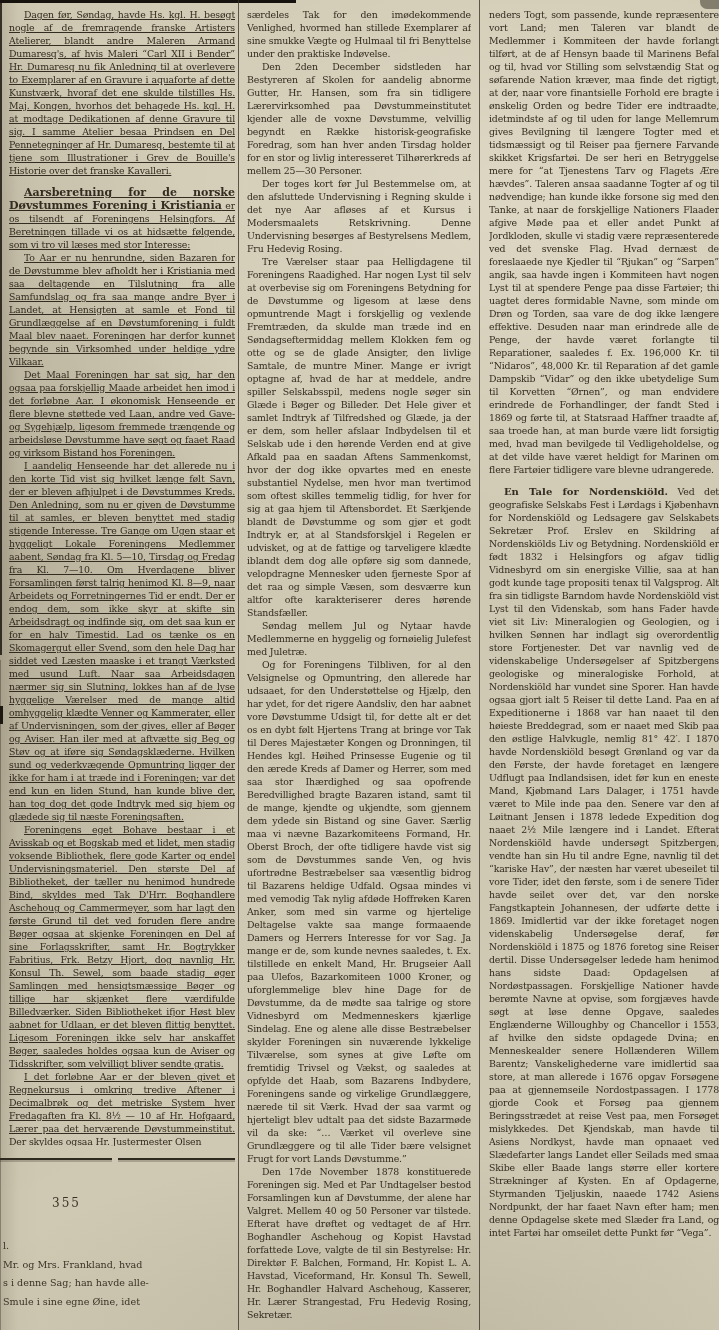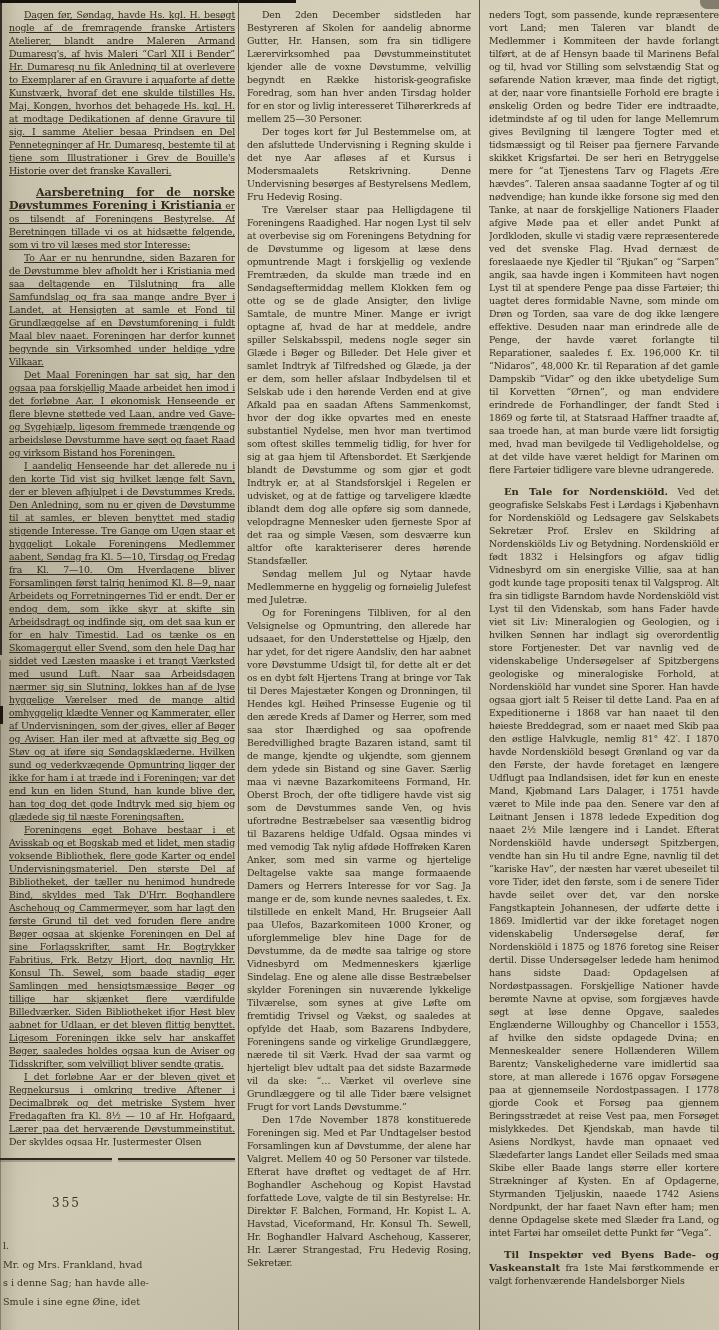--- a/index.html
+++ b/index.html
@@ -15,21 +15,21 @@
     font-family:"DejaVu Serif", serif;
   }
   .col{
     position:absolute;top:8px;
     font-size:9.4px;line-height:13px;letter-spacing:-0.15px;
     text-align:justify;overflow:hidden;
   }
   .col p{margin:0;text-indent:15px;}
   .col p.noindent{text-indent:0;}
   .col p.headpara{margin-top:9px;}
-  .lead{font-weight:bold;font-size:11px;letter-spacing:0;margin-left:12px;}
+  .lead{font-weight:bold;font-size:11px;letter-spacing:0;}
   .lead-small{font-weight:bold;font-size:10px;letter-spacing:0;}
   #col1{left:9px;width:226px;height:1138px;text-decoration:underline;}
   #col2{left:247px;width:224px;height:1314px;}
   #col3{left:489px;width:230px;height:1314px;}
   .vrule{position:absolute;top:0;width:1px;height:1330px;background:rgba(58,50,36,0.78);}
   #vrule1{left:238px;}
   #vrule2{left:479px;}
   .hrule{position:absolute;height:2px;background:#2e2a1f;box-shadow:0 2px 0 rgba(46,42,31,0.25);}
   #hrule-a{left:0;top:1158px;width:112px;}
   #hrule-b{left:118px;top:1158px;width:117px;}
@@ -55,21 +55,21 @@
   <div class="artifact" id="edge-left"></div>
   <div class="artifact" id="edge-left-low"></div>
   <div class="artifact" id="edge-blot"></div>
   <div class="artifact" id="corner-smudge"></div>
 
   <div class="vrule" id="vrule1"></div>
   <div class="vrule" id="vrule2"></div>
 
   <div class="col" id="col1">
     <p><span>Dagen før, Søndag, havde Hs. kgl. H. besøgt nogle af de fremragende franske Artisters Atelierer, blandt andre Maleren Armand Dumaresq's, af hvis Maleri “Carl XII i Bender” Hr. Dumaresq nu fik Anledning til at overlevere to Exemplarer af en Gravure i aquaforte af dette Kunstværk, hvoraf det ene skulde tilstilles Hs. Maj. Kongen, hvorhos det behagede Hs. kgl. H. at modtage Dedikationen af denne Gravure til sig. I samme Atelier besaa Prindsen en Del Pennetegninger af Hr. Dumaresq, bestemte til at tjene som Illustrationer i Grev de Bouille's Historie over det franske Kavalleri.</span></p>
-    <p class="headpara"><b class="lead">Aarsberetning for de norske Døvstummes Forening i Kristiania</b><span> er os tilsendt af Foreningens Bestyrelse. Af Beretningen tillade vi os at hidsætte følgende, som vi tro vil læses med stor Interesse:</span></p>
+    <p class="headpara"><b class="lead">Aarsberetning for de norske Døvstummes Forening i Kristiania</b><span> er os tilsendt af Foreningens Helsingfors. Af Beretningen tillade vi os at hidsætte følgende, som vi tro vil læses med stor Interesse:</span></p>
     <p><span>To Aar er nu henrundne, siden Bazaren for de Døvstumme blev afholdt her i Kristiania med saa deltagende en Tilslutning fra alle Samfundslag og fra saa mange andre Byer i Landet, at Hensigten at samle et Fond til Grundlæggelse af en Døvstumforening i fuldt Maal blev naaet. Foreningen har derfor kunnet begynde sin Virksomhed under heldige ydre Vilkaar.</span></p>
     <p><span>Det Maal Foreningen har sat sig, har den ogsaa paa forskjellig Maade arbeidet hen imod i det forløbne Aar. I økonomisk Henseende er flere blevne støttede ved Laan, andre ved Gave- og Sygehjælp, ligesom fremmede trængende og arbeidsløse Døvstumme have søgt og faaet Raad og virksom Bistand hos Foreningen.</span></p>
     <p><span>I aandelig Henseende har det allerede nu i den korte Tid vist sig hvilket længe følt Savn, der er bleven afhjulpet i de Døvstummes Kreds. Den Anledning, som nu er given de Døvstumme til at samles, er bleven benyttet med stadig stigende Interesse. Tre Gange om Ugen staar et hyggeligt Lokale Foreningens Medlemmer aabent, Søndag fra Kl. 5—10, Tirsdag og Fredag fra Kl. 7—10. Om Hverdagene bliver Forsamlingen først talrig henimod Kl. 8—9, naar Arbeidets og Forretningernes Tid er endt. Der er endog dem, som ikke skyr at skifte sin Arbeidsdragt og indfinde sig, om det saa kun er for en halv Timestid. Lad os tænke os en Skomagergut eller Svend, som den hele Dag har siddet ved Læsten maaske i et trangt Værksted med usund Luft. Naar saa Arbeidsdagen nærmer sig sin Slutning, lokkes han af de lyse hyggelige Værelser med de mange altid omhyggelig klædte Venner og Kammerater, eller af Undervisningen, som der gives, eller af Bøger og Aviser. Han iler med at aftvætte sig Beg og Støv og at iføre sig Søndagsklæderne. Hvilken sund og vederkvægende Opmuntring ligger der ikke for ham i at træde ind i Foreningen; var det end kun en liden Stund, han kunde blive der, han tog dog det gode Indtryk med sig hjem og glædede sig til næste Foreningsaften.</span></p>
     <p><span>Foreningens eget Bohave bestaar i et Avisskab og et Bogskab med et lidet, men stadig voksende Bibliothek, flere gode Karter og endel Undervisningsmateriel. Den største Del af Bibliotheket, der tæller nu henimod hundrede Bind, skyldes med Tak D'Hrr. Boghandlere Aschehoug og Cammermeyer, som har lagt den første Grund til det ved foruden flere andre Bøger ogsaa at skjenke Foreningen en Del af sine Forlagsskrifter, samt Hr. Bogtrykker Fabritius, Frk. Betzy Hjort, dog navnlig Hr. Konsul Th. Sewel, som baade stadig øger Samlingen med hensigtsmæssige Bøger og tillige har skjænket flere værdifulde Billedværker. Siden Bibliotheket ifjor Høst blev aabnet for Udlaan, er det bleven flittig benyttet. Ligesom Foreningen ikke selv har anskaffet Bøger, saaledes holdes ogsaa kun de Aviser og Tidsskrifter, som velvilligt bliver sendte gratis.</span></p>
     <p><span>I det forløbne Aar er der bleven givet et Regnekursus i omkring tredive Aftener i Decimalbrøk og det metriske System hver Fredagaften fra Kl. 8½ — 10 af Hr. Hofgaard, Lærer paa det herværende Døvstummeinstitut. Der skyldes ogsaa Hr. Justermester Olsen</span></p>
   </div>
 
   <div class="hrule" id="hrule-a"></div>
   <div class="hrule" id="hrule-b"></div>
 
@@ -77,28 +77,28 @@
 
   <div id="feuilleton">
     <div>l.</div>
     <div>Mr. og Mrs. Frankland, hvad</div>
     <div>s i denne Sag; han havde alle-</div>
     <div>Smule i sine egne Øine, idet</div>
 
   </div>
 
   <div class="col" id="col2">
+    <p class="noindent"><span>særdeles Tak for den imødekommende Venlighed, hvormed han stillede Exemplarer af sine smukke Vægte og Hulmaal til fri Benyttelse under den praktiske Indøvelse.</span></p>
     <p><span>Den 2den December sidstleden har Bestyreren af Skolen for aandelig abnorme Gutter, Hr. Hansen, som fra sin tidligere Lærervirksomhed paa Døvstummeinstitutet kjender alle de voxne Døvstumme, velvillig begyndt en Række historisk-geografiske Foredrag, som han hver anden Tirsdag holder for en stor og livlig interesseret Tilhørerkreds af mellem 25—30 Personer.</span></p>
     <p><span>Der toges kort før Jul Bestemmelse om, at den afsluttede Undervisning i Regning skulde i det nye Aar afløses af et Kursus i Modersmaalets Retskrivning. Denne Undervisning besørges af Bestyrelsens Medlem, Fru Hedevig Rosing.</span></p>
     <p><span>Tre Værelser staar paa Helligdagene til Foreningens Raadighed. Har nogen Lyst til selv at overbevise sig om Foreningens Betydning for de Døvstumme og ligesom at læse dens opmuntrende Magt i forskjellig og vexlende Fremtræden, da skulde man træde ind en Søndagseftermiddag mellem Klokken fem og otte og se de glade Ansigter, den livlige Samtale, de muntre Miner. Mange er ivrigt optagne af, hvad de har at meddele, andre spiller Selskabsspil, medens nogle søger sin Glæde i Bøger og Billeder. Det Hele giver et samlet Indtryk af Tilfredshed og Glæde, ja der er dem, som heller afslaar Indbydelsen til et Selskab ude i den hørende Verden end at give Afkald paa en saadan Aftens Sammenkomst, hvor der dog ikke opvartes med en eneste substantiel Nydelse, men hvor man tvertimod som oftest skilles temmelig tidlig, for hver for sig at gaa hjem til Aftensbordet. Et Særkjende blandt de Døvstumme og som gjør et godt Indtryk er, at al Standsforskjel i Regelen er udvisket, og at de fattige og tarveligere klædte iblandt dem dog alle opføre sig som dannede, velopdragne Mennesker uden fjerneste Spor af det raa og simple Væsen, som desværre kun altfor ofte karakteriserer deres hørende Standsfæller.</span></p>
     <p><span>Søndag mellem Jul og Nytaar havde Medlemmerne en hyggelig og fornøielig Julefest med Juletræ.</span></p>
     <p><span>Og for Foreningens Tilbliven, for al den Velsignelse og Opmuntring, den allerede har udsaaet, for den Understøttelse og Hjælp, den har ydet, for det rigere Aandsliv, den har aabnet vore Døvstumme Udsigt til, for dette alt er det os en dybt følt Hjertens Trang at bringe vor Tak til Deres Majestæter Kongen og Dronningen, til Hendes kgl. Høihed Prinsesse Eugenie og til den ærede Kreds af Damer og Herrer, som med saa stor Ihærdighed og saa opofrende Beredvillighed bragte Bazaren istand, samt til de mange, kjendte og ukjendte, som gjennem dem ydede sin Bistand og sine Gaver. Særlig maa vi nævne Bazarkomiteens Formand, Hr. Oberst Broch, der ofte tidligere havde vist sig som de Døvstummes sande Ven, og hvis ufortrødne Bestræbelser saa væsentlig bidrog til Bazarens heldige Udfald. Ogsaa mindes vi med vemodig Tak nylig afdøde Hoffrøken Karen Anker, som med sin varme og hjertelige Deltagelse vakte saa mange formaaende Damers og Herrers Interesse for vor Sag. Ja mange er de, som kunde nevnes saaledes, t. Ex. tilstillede en enkelt Mand, Hr. Brugseier Aall paa Ulefos, Bazarkomiteen 1000 Kroner, og uforglemmelige blev hine Dage for de Døvstumme, da de mødte saa talrige og store Vidnesbyrd om Medmenneskers kjærlige Sindelag. Ene og alene alle disse Bestræbelser skylder Foreningen sin nuværende lykkelige Tilværelse, som synes at give Løfte om fremtidig Trivsel og Vækst, og saaledes at opfylde det Haab, som Bazarens Indbydere, Foreningens sande og virkelige Grundlæggere, nærede til sit Værk. Hvad der saa varmt og hjerteligt blev udtalt paa det sidste Bazarmøde vil da ske: “… Værket vil overleve sine Grundlæggere og til alle Tider bære velsignet Frugt for vort Lands Døvstumme.”</span></p>
     <p><span>Den 17de November 1878 konstituerede Foreningen sig. Med et Par Undtagelser bestod Forsamlingen kun af Døvstumme, der alene har Valgret. Mellem 40 og 50 Personer var tilstede. Efterat have drøftet og vedtaget de af Hrr. Boghandler Aschehoug og Kopist Havstad forfattede Love, valgte de til sin Bestyrelse: Hr. Direktør F. Balchen, Formand, Hr. Kopist L. A. Havstad, Viceformand, Hr. Konsul Th. Sewell, Hr. Boghandler Halvard Aschehoug, Kasserer, Hr. Lærer Strangestad, Fru Hedevig Rosing, Sekretær.</span></p>
     <p></p>
   </div>
 
   <div class="col" id="col3">
     <p class="noindent"><span>neders Togt, som passende, kunde repræsentere vort Land; men Taleren var blandt de Medlemmer i Kommiteen der havde forlangt tilført, at de af Hensyn baade til Marinens Befal og til, hvad vor Stilling som selvstændig Stat og søfarende Nation kræver, maa finde det rigtigt, at der, naar vore finantsielle Forhold ere bragte i ønskelig Orden og bedre Tider ere indtraadte, idetmindste af og til uden for lange Mellemrum gives Bevilgning til længere Togter med et tidsmæssigt og til Reiser paa fjernere Farvande skikket Krigsfartøi. De ser heri en Betryggelse mere for “at Tjenestens Tarv og Flagets Ære hævdes”. Taleren ansaa saadanne Togter af og til nødvendige; han kunde ikke forsone sig med den Tanke, at naar de forskjellige Nationers Flaader afgive Møde paa et eller andet Punkt af Jordkloden, skulle vi stadig være repræsenterede ved det svenske Flag. Hvad dernæst de foreslaaede nye Kjedler til “Rjukan” og “Sarpen” angik, saa havde ingen i Kommiteen havt nogen Lyst til at spendere Penge paa disse Fartøier; thi uagtet deres formidable Navne, som minde om Drøn og Torden, saa vare de dog ikke længere effektive. Desuden naar man erindrede alle de Penge, der havde været forlangte til Reparationer, saaledes f. Ex. 196,000 Kr. til “Nidaros”, 48,000 Kr. til Reparation af det gamle Dampskib “Vidar” og den ikke ubetydelige Sum til Korvetten “Ørnen”, og man endvidere erindrede de Forhandlinger, der fandt Sted i 1869 og førte til, at Statsraad Haffner traadte af, saa troede han, at man burde være lidt forsigtig med, hvad man bevilgede til Vedligeholdelse, og at det vilde have været heldigt for Marinen om flere Fartøier tidligere vare blevne udrangerede.</span></p>
     <p class="headpara"><b class="lead-small">En Tale for Nordenskiöld.</b><span> Ved det geografiske Selskabs Fest i Lørdags i Kjøbenhavn for Nordenskiöld og Ledsagere gav Selskabets Sekretær Prof. Erslev en Skildring af Nordenskiölds Liv og Betydning. Nordenskiöld er født 1832 i Helsingfors og afgav tidlig Vidnesbyrd om sin energiske Villie, saa at han godt kunde tage propositi tenax til Valgsprog. Alt fra sin tidligste Barndom havde Nordenskiöld vist Lyst til den Videnskab, som hans Fader havde viet sit Liv: Mineralogien og Geologien, og i hvilken Sønnen har indlagt sig overordentlig store Fortjenester. Det var navnlig ved de videnskabelige Undersøgelser af Spitzbergens geologiske og mineralogiske Forhold, at Nordenskiöld har vundet sine Sporer. Han havde ogsaa gjort ialt 5 Reiser til dette Land. Paa en af Expeditionerne i 1868 var han naaet til den høieste Breddegrad, som er naaet med Skib paa den østlige Halvkugle, nemlig 81° 42′. I 1870 havde Nordenskiöld besøgt Grønland og var da den Første, der havde foretaget en længere Udflugt paa Indlandsisen, idet før kun en eneste Mand, Kjøbmand Lars Dalager, i 1751 havde været to Mile inde paa den. Senere var den af Løitnant Jensen i 1878 ledede Expedition dog naaet 2½ Mile længere ind i Landet. Efterat Nordenskiöld havde undersøgt Spitzbergen, vendte han sin Hu til andre Egne, navnlig til det “kariske Hav”, der næsten har været ubeseilet til vore Tider, idet den første, som i de senere Tider havde seilet over det, var den norske Fangstkaptein Johannesen, der udførte dette i 1869. Imidlertid var der ikke foretaget nogen videnskabelig Undersøgelse deraf, før Nordenskiöld i 1875 og 1876 foretog sine Reiser dertil. Disse Undersøgelser ledede ham henimod hans sidste Daad: Opdagelsen af Nordøstpassagen. Forskjellige Nationer havde berømte Navne at opvise, som forgjæves havde søgt at løse denne Opgave, saaledes Englænderne Willoughby og Chancellor i 1553, af hvilke den sidste opdagede Dvina; en Menneskealder senere Hollænderen Willem Barentz; Vanskelighederne vare imidlertid saa store, at man allerede i 1676 opgav Forsøgene paa at gjennemseile Nordostpassagen. I 1778 gjorde Cook et Forsøg paa gjennem Beringsstrædet at reise Vest paa, men Forsøget mislykkedes. Det Kjendskab, man havde til Asiens Nordkyst, havde man opnaaet ved Slædefarter langs Landet eller Seilads med smaa Skibe eller Baade langs større eller kortere Strækninger af Kysten. En af Opdagerne, Styrmanden Tjeljuskin, naaede 1742 Asiens Nordpunkt, der har faaet Navn efter ham; men denne Opdagelse skete med Slæder fra Land, og intet Fartøi har omseilet dette Punkt før “Vega”.</span></p>
-    <p class="headpara"><b class="lead-small">Til Inspektør ved Byens Bade- og Vaskeanstalt</b><span> fra 1ste Mai førstkommende er valgt forhenværende Handelsborger Niels</span></p>
   </div>
 
 </div>
 
 </body></html>

